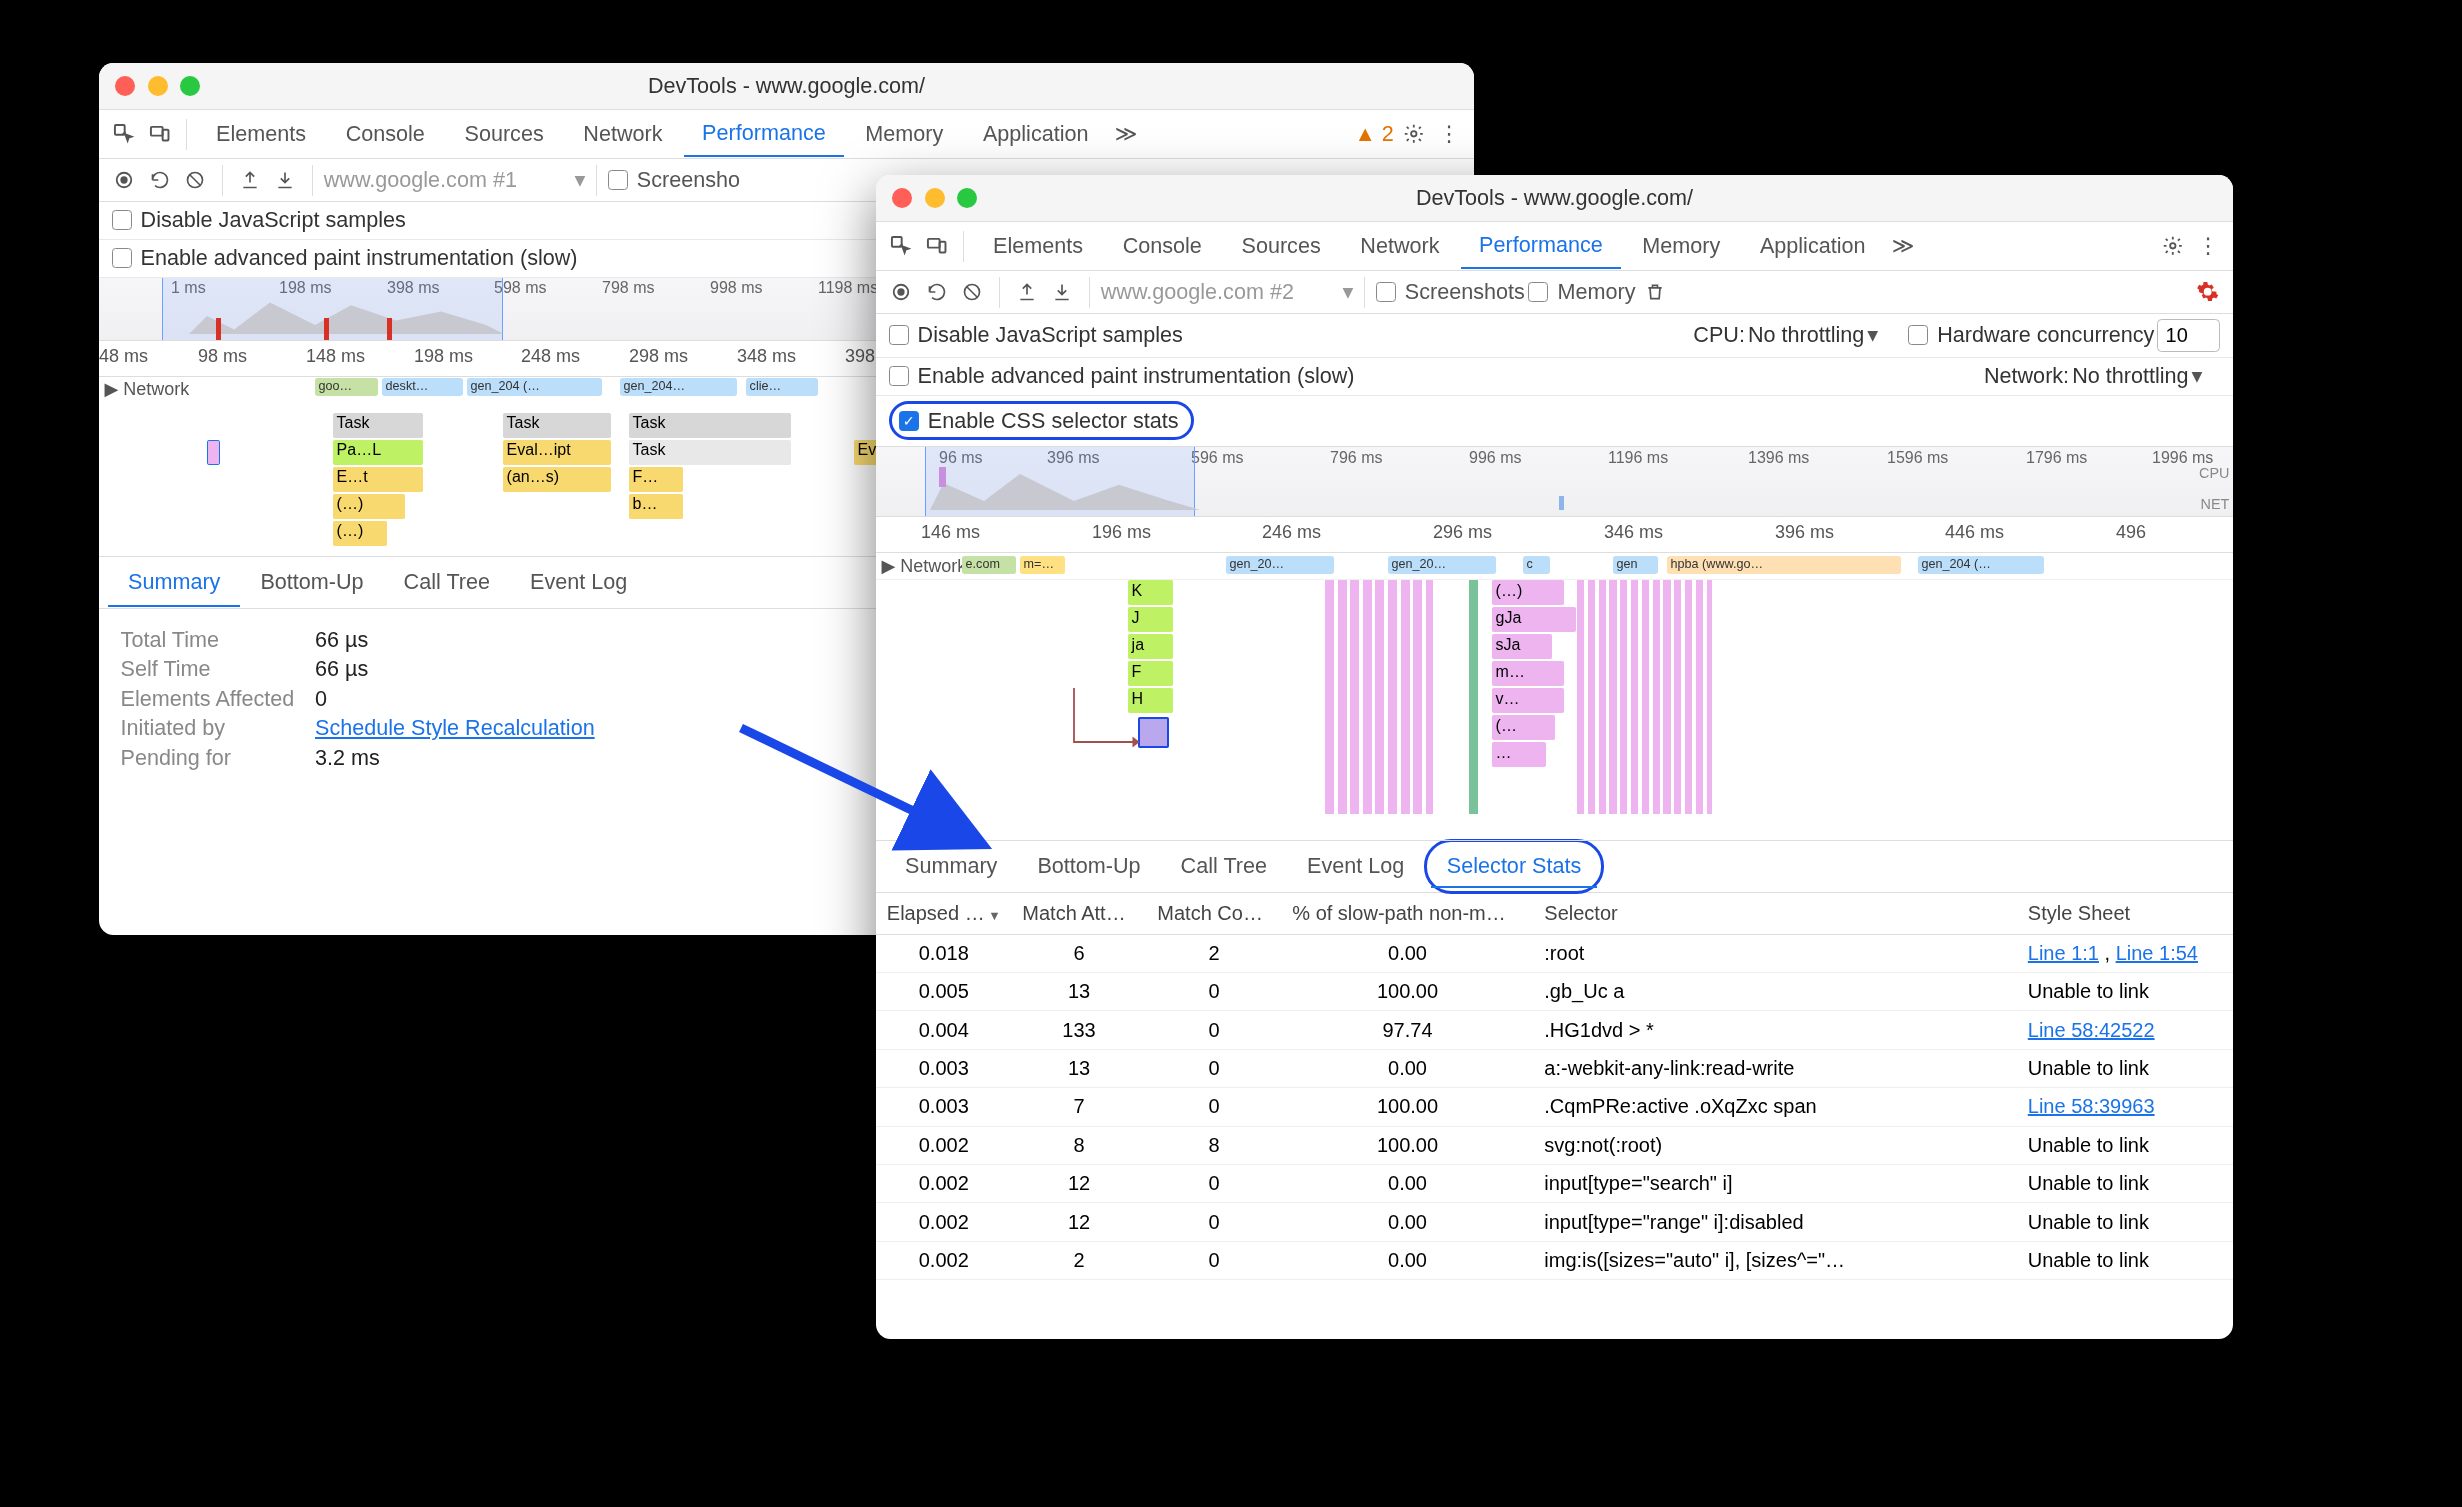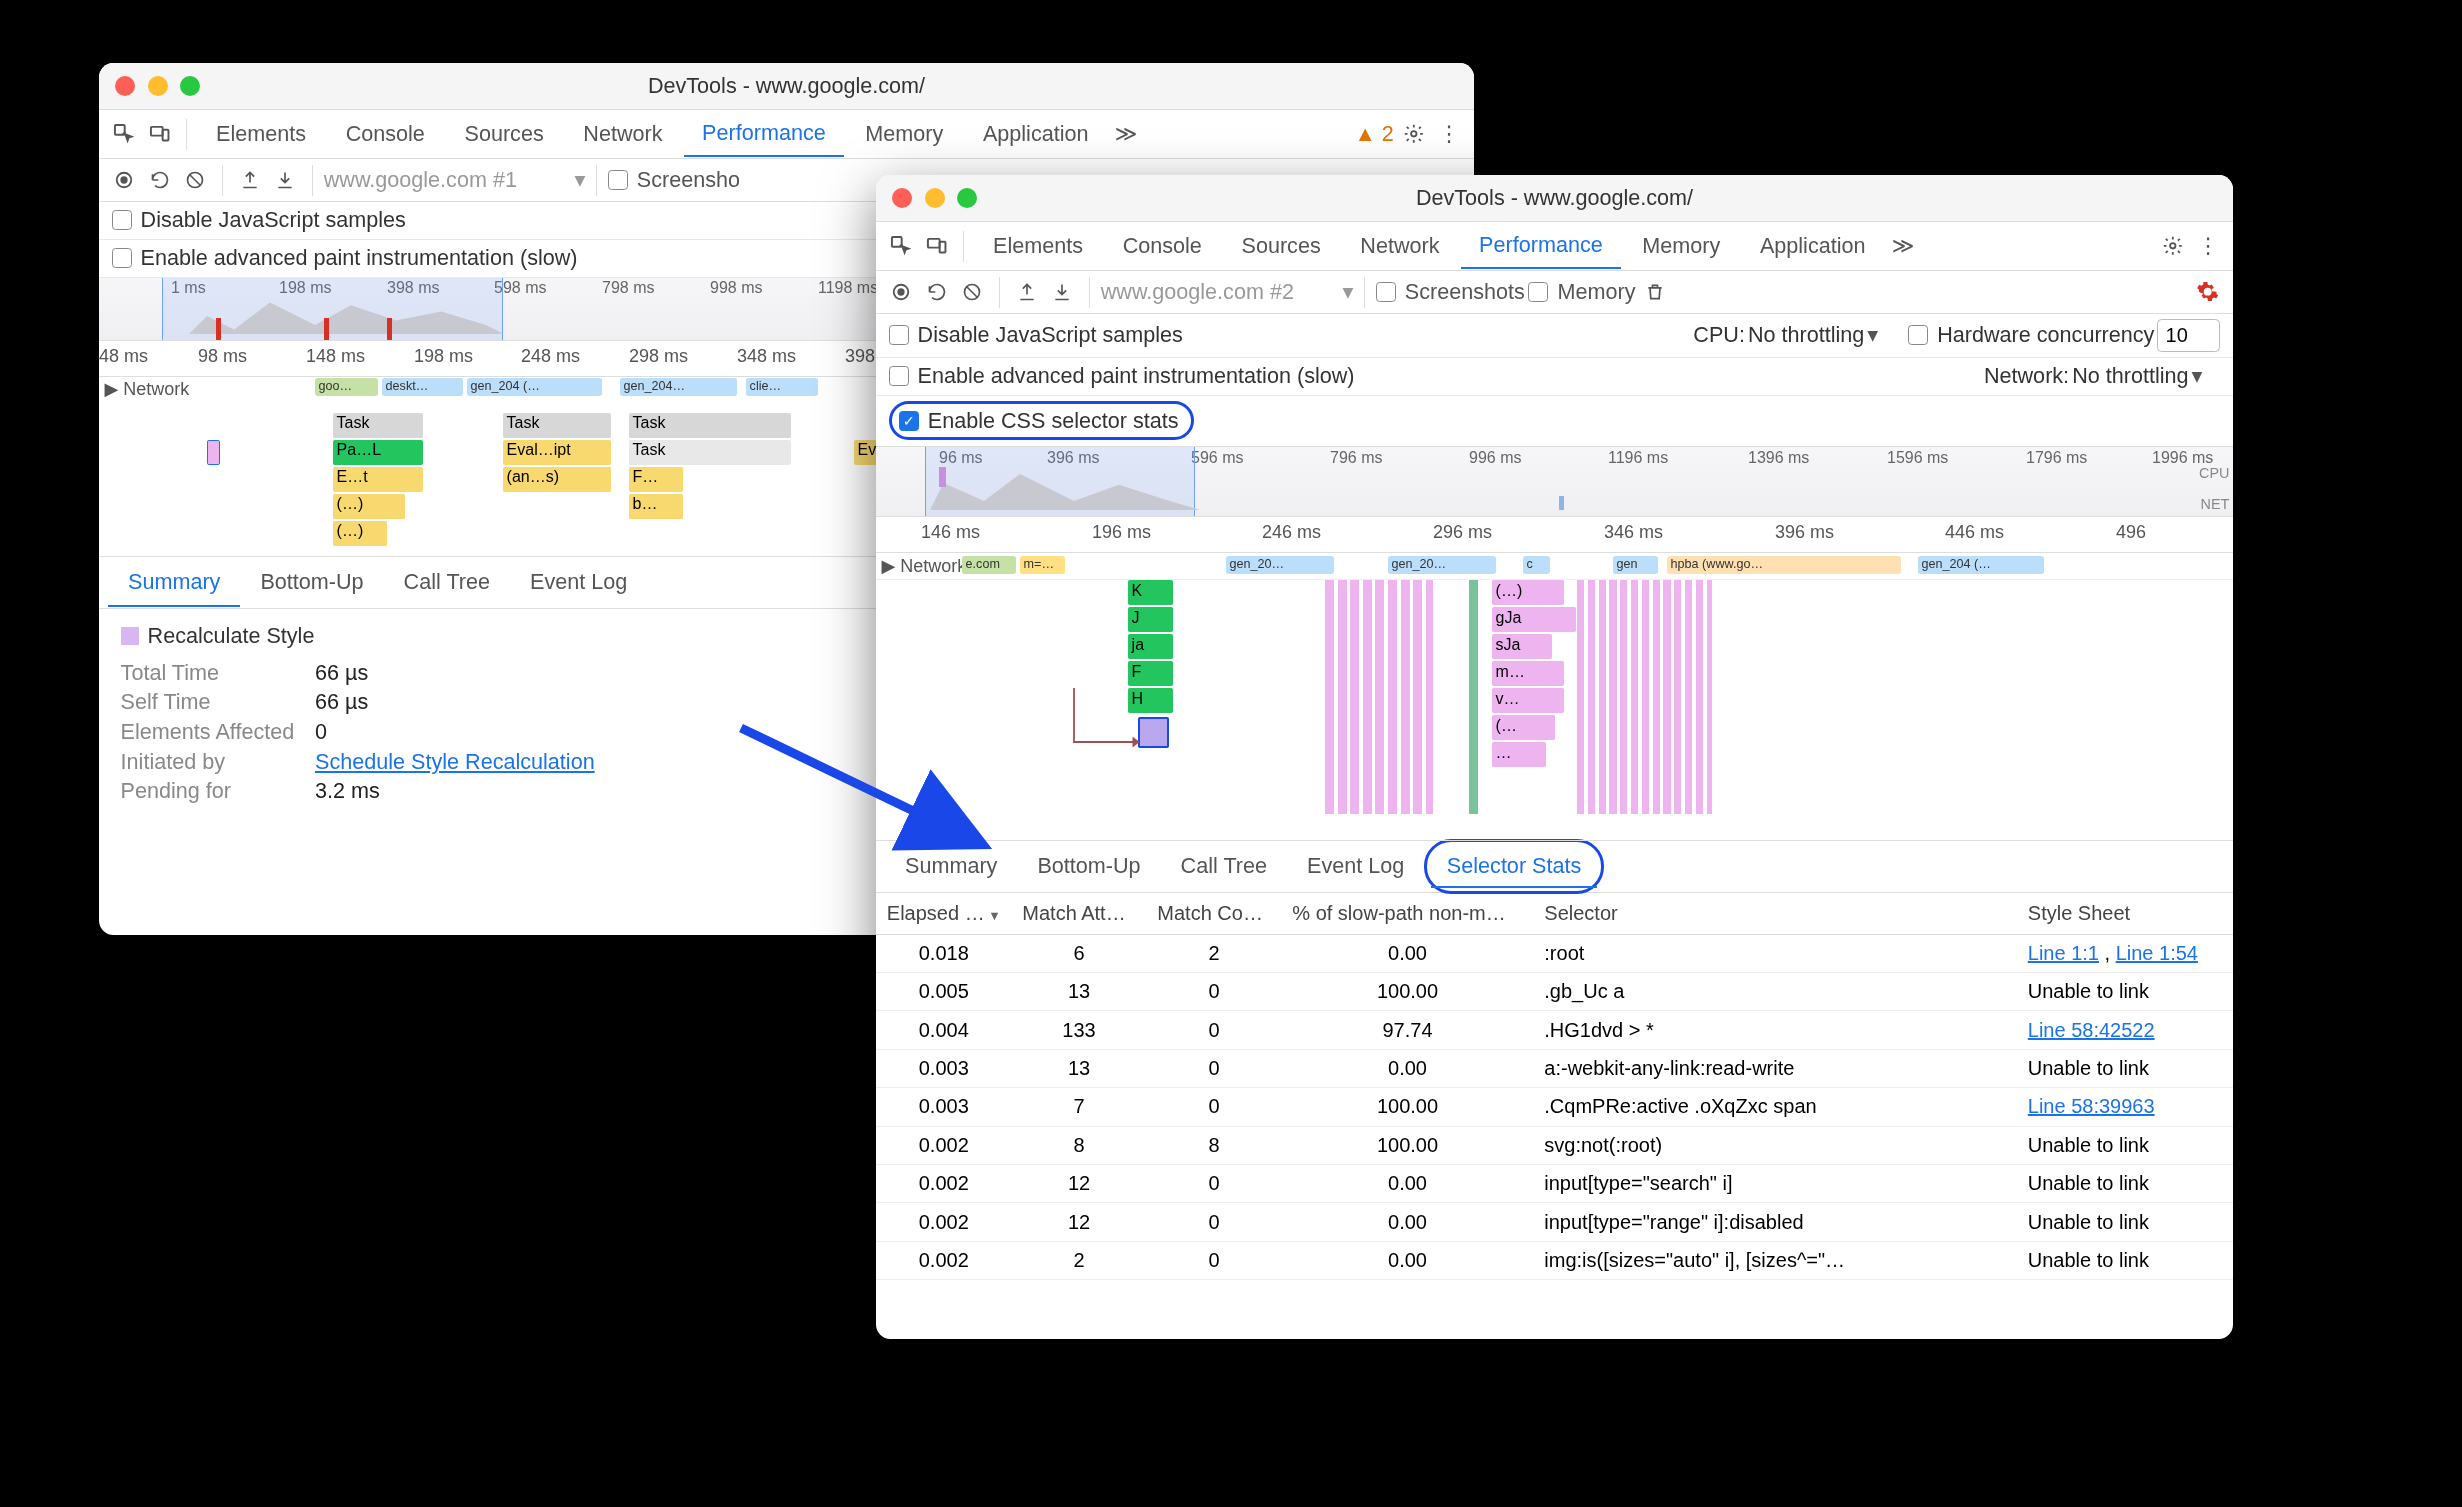--- a/index.html
+++ b/index.html
@@ -20,21 +20,21 @@
 .cbx.checked{ background:#1a73e8; border-color:#1a73e8; color:#fff; font-size:14.4px;}
 .row-label{display:flex;align-items:center;gap:9px;}
 .spacer{flex:1;}
 .circle-hl{ border:3.6px solid #1a47e8; border-radius: 27px; padding: 3.6px 12.6px 3.6px 7.2px; display:inline-flex; align-items:center; gap:9px;}
 .timeline-mini { height: 63px; background: linear-gradient(#f6f6f8,#f0f0f2); position:relative; border-bottom:0.9px solid #ddd;}
 .timeline-mini .tick{position:absolute; top:1.8px; font-size:16px; color:#666;}
 .timeline-axis { height: 36px; border-bottom:0.9px solid #ddd; position:relative;}
 .timeline-axis .tick{position:absolute; top:5.4px; font-size:18px; color:#555;}
 .tracks{ height:180px; position:relative; border-bottom:0.9px solid #ddd; overflow:hidden;}
 .track-label{position:absolute; left:5.4px; font-size:18px; color:#555;}
-.block{position:absolute; height:25px; font-size:16px; overflow:hidden; white-space:nowrap; padding:1.8px 3.6px; border-radius:1.8px;} .b-yellow{background:#f7d96f;} .b-gray{background:#d7d7d7;} .b-pink{background:#eeb4f0;} .b-purple{background:#22c55e;}
+.block{position:absolute; height:25px; font-size:16px; overflow:hidden; white-space:nowrap; padding:1.8px 3.6px; border-radius:1.8px;} .b-yellow{background:#f7d96f;} .b-gray{background:#d7d7d7;} .b-pink{background:#eeb4f0;} .b-purple{background:#bef264;}
 .bottom-tabs{display:flex; gap:0; font-size:21.6px; border-bottom:0.9px solid #ddd; padding:0 9px; align-items:center; height:52px;}
 .btab{padding:10.8px 20px; color:#555;}
 .btab.active{color:#1a73e8; border-bottom:2.7px solid #1a73e8; margin-bottom:-0.9px;}
 .summary-body{padding:14.4px 21.6px; font-size:21.6px; color:#333;}
 .summary-title{display:flex; align-items:center; gap:9px; margin-bottom:10.8px;}
 .sw{width:18px;height:18px;display:inline-block;}
 .kv{display:flex; gap:14.4px; margin:3.6px 0; color:#666;}
 .kv .k{min-width:180px; color:#888;}
 .kv .v{color:#222;}
 .link{color:#1a73e8; text-decoration:underline;}
@@ -205,24 +205,20 @@
     <div class="block b-yellow" style="left:755px;top:63px;width:45px">Ev…</div>
     <div class="block b-pink" style="left:108px;top:63px;width:12.6px;border:1.8px solid #1a73e8"></div>
   </div>
   <div class="bottom-tabs">
     <span class="btab active">Summary</span>
     <span class="btab">Bottom-Up</span>
     <span class="btab">Call Tree</span>
     <span class="btab">Event Log</span>
   </div>
   <div class="summary-body">
-    <div class="summary-title">
-        <span class="sw" style="background:#d8b6f2"></span>
-        <span>Recalculate Style</span>
-      </div>
     <div class="kv">
         <span class="k">Total Time</span>
         <span class="v">66 µs</span>
       </div>
     <div class="kv">
         <span class="k">Self Time</span>
         <span class="v">66 µs</span>
       </div>
     <div class="kv">
         <span class="k">Elements Affected</span>

